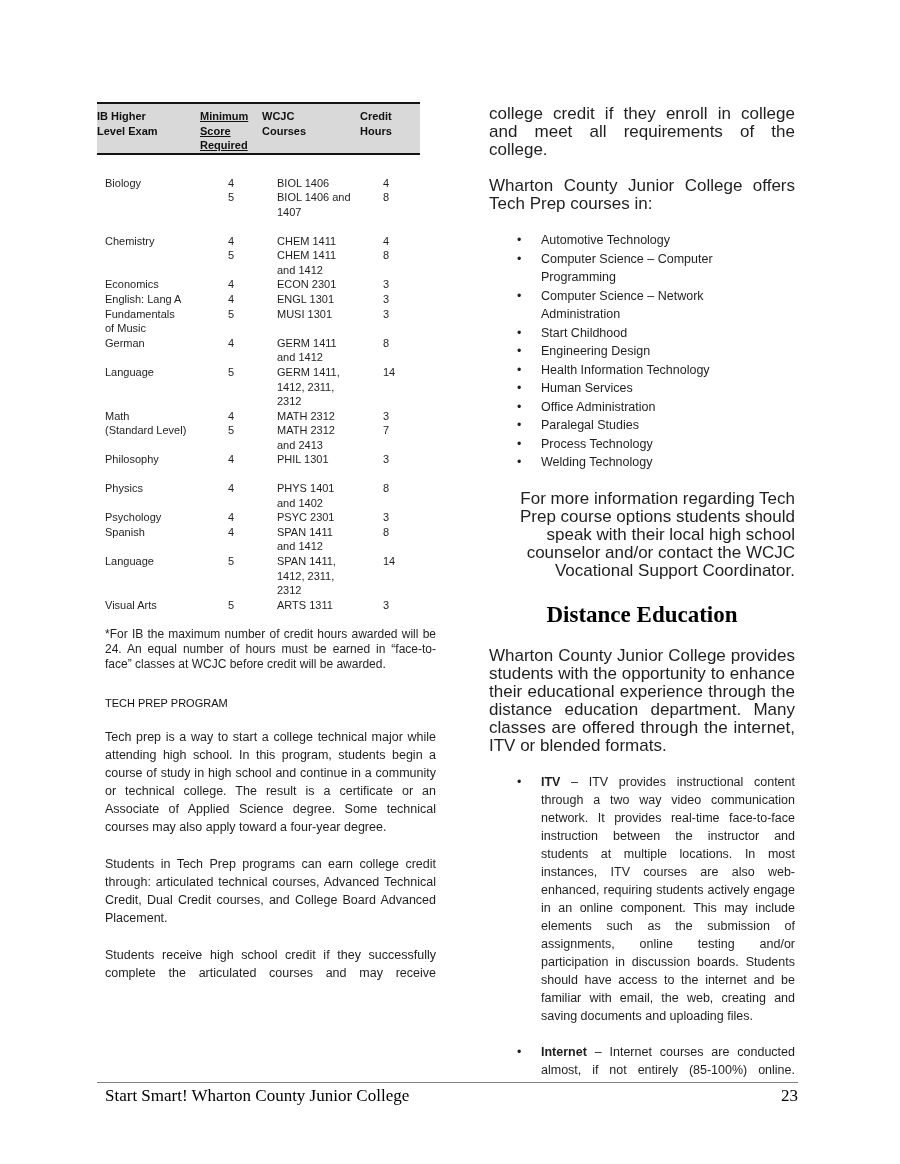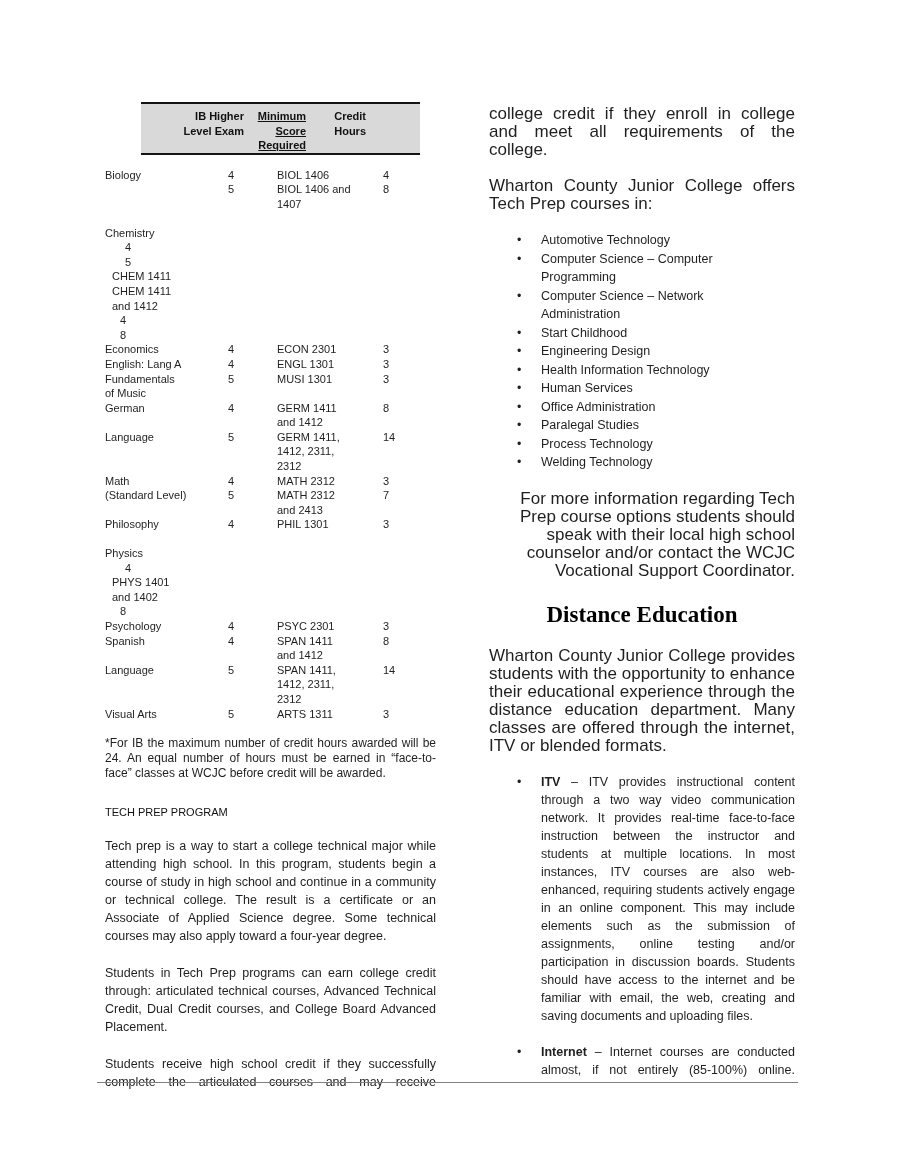--- a/index.html
+++ b/index.html
@@ -11,25 +11,25 @@
   
   .col-left{position:absolute; left:97px; top:102px; width:341px;}
   .col-right{position:absolute; left:489px; top:105px; width:306px;}
 
   
   .ib-table{width:323px; font-size:11px; line-height:14.6px;}
   .ib-head{
     display:flex; background:#d9d9d9;
     border-top:2px solid #141414; border-bottom:2px solid #141414;
     min-height:49px; padding-top:5px; box-sizing:border-box;
-    font-weight:bold; text-align:right; white-space:pre-line; color:#111;margin-left:44px;
-  }
-  .ib-body{padding-top:13px;}
+    font-weight:bold; text-align:left; white-space:pre-line; color:#111;
+  }
+  .ib-body{padding-top:13px;margin-top:8px;}
   .ib-row{display:flex;}
-  .ib-row.gap{margin-top:14px;flex-direction:column;}
+  .ib-row.gap{margin-top:14px;}
   .c1{width:103px; padding-left:8px; box-sizing:border-box; white-space:pre-line;}
   .c2{width:62px; text-align:center; white-space:pre-line;}
   .c3{width:98px; padding-left:15px; box-sizing:border-box; white-space:pre-line;}
   .c4{width:60px; padding-left:23px; box-sizing:border-box; white-space:pre-line;}
   .h1{width:103px;} .h2{width:62px;text-decoration:underline;} .h3{width:98px;} .h4{width:60px;}
 
   
   .footnote{
     margin:15px 0 4px 8px; width:331px; font-size:12px; line-height:15px;
     text-align:justify;
@@ -79,20 +79,22 @@
 
   <div class="col-left">
 
     <div class="ib-table">
       <div class="ib-head">
         <div class="h1">IB Higher
 Level Exam</div>
         <div class="h2">Minimum
 Score
 Required</div>
+        <div class="h3">WCJC
+Courses</div>
         <div class="h4">Credit
 Hours</div>
       </div>
       <div class="ib-body">
         <div class="ib-row">
           <div class="c1">Biology</div>
           <div class="c2">4
 5</div>
           <div class="c3">BIOL 1406
 BIOL 1406 and
@@ -234,14 +236,18 @@
 
     <div class="de-bullets">
       <div class="de-bullet"><span class="marker">•</span><b class="lead">ITV</b>
         <span>– ITV provides instructional content through a two way video communication network.  It provides real-time face-to-face instruction between the instructor and students at multiple locations.  In most instances, ITV courses are also web-enhanced, requiring students actively engage in an online component.  This may include elements such as the submission of assignments, online testing and/or participation in discussion boards. Students should have access to the internet and be familiar with email, the web, creating and saving documents and uploading files.</span></div>
       <div class="de-bullet spread"><span class="marker">•</span><b class="lead">Internet</b>
         <span>– Internet courses are conducted almost, if not entirely (85-100%) online.</span></div>
     </div>
   </div>
 
   <div class="footer-rule"></div>
+  <div class="footer">
+    <span class="left">Start Smart! Wharton County Junior College</span>
+    <span class="right">23</span>
+  </div>
 
 </div>
 
 </body></html>

